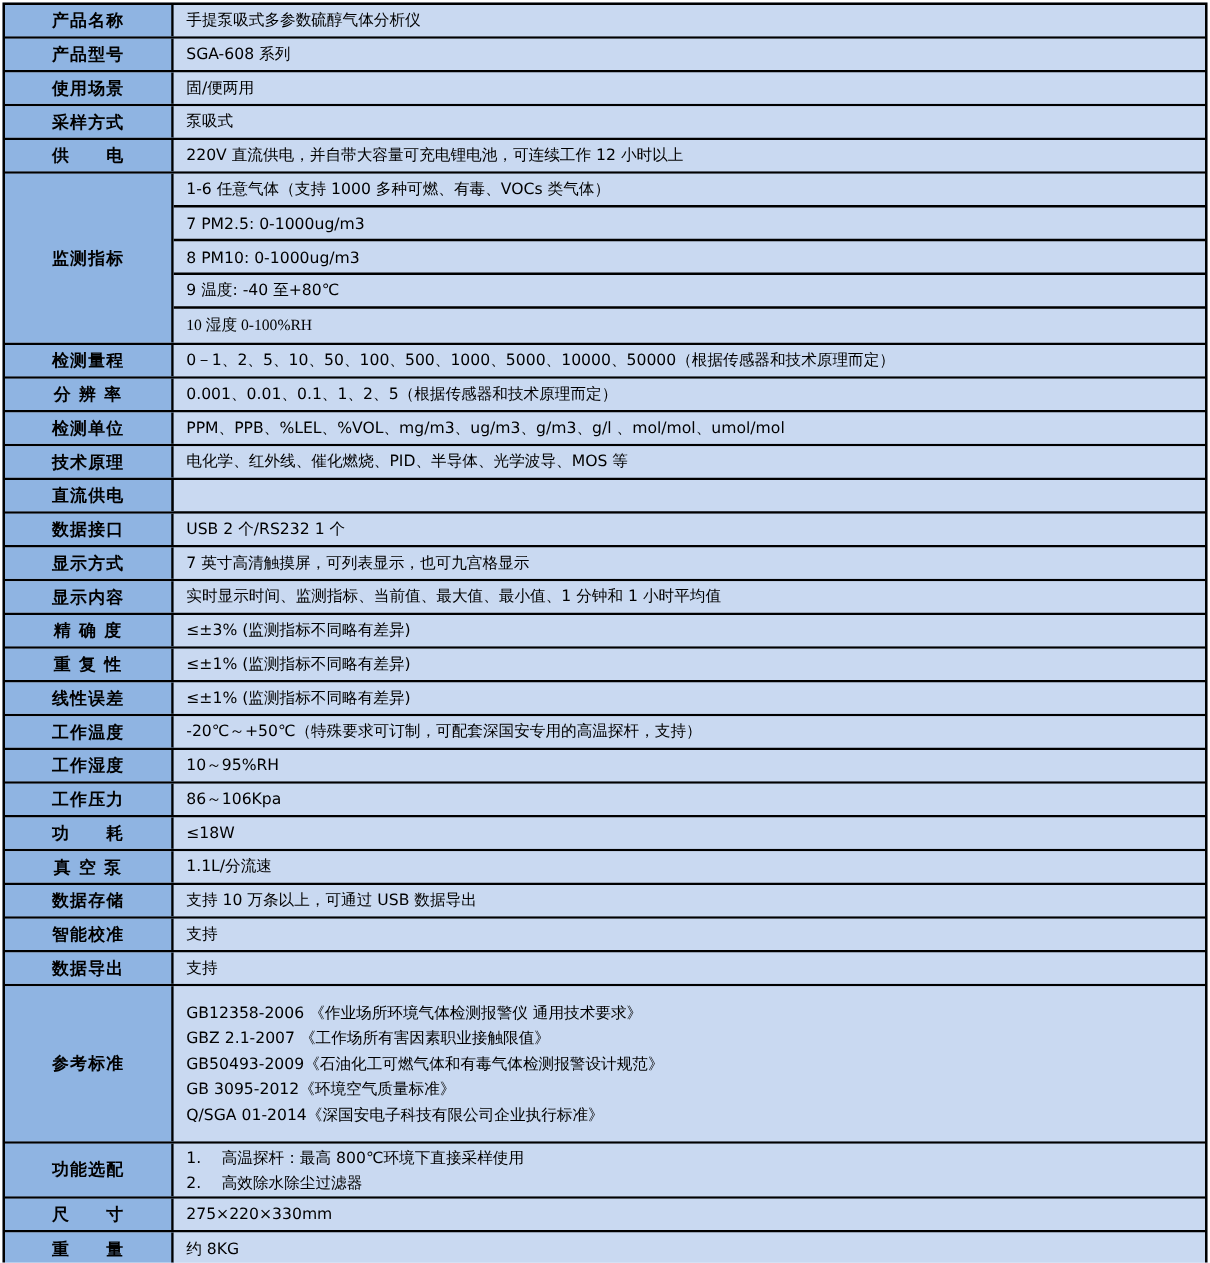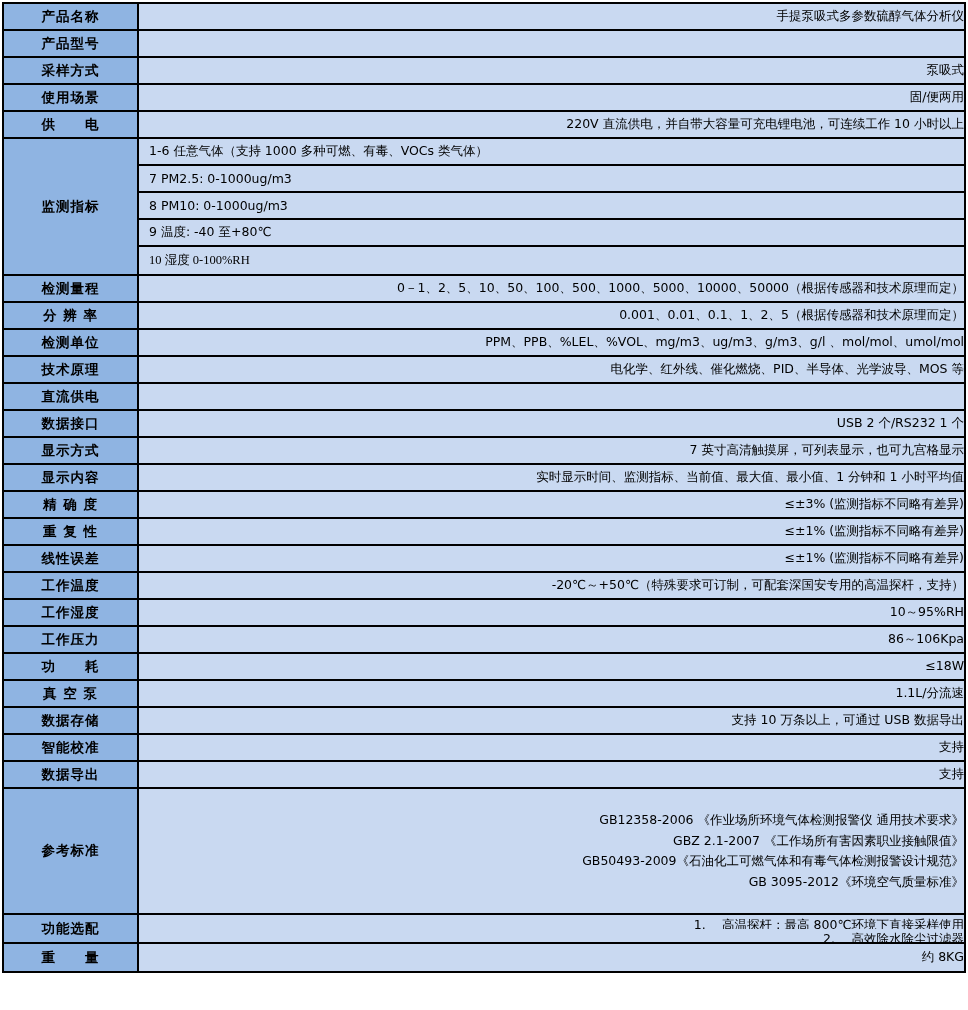--- a/index.html
+++ b/index.html
@@ -17,37 +17,37 @@
     border:2px solid var(--border,#000);
     background:var(--value-bg,#C9D9F1);
   }
   .row{
     display:flex;box-sizing:border-box;height:27px;
     border-bottom:2px solid var(--border,#000);
   }
   .row:last-child{border-bottom:none;}
   .row.cells{height:137px;}
   .row.tall6{height:126px;}
-  .row.tall2{height:29px;}
+  .row.tall2{height:44px;}
   .label{
     width:135px;flex:0 0 135px;box-sizing:border-box;
     border-right:2px solid var(--border,#000);
     background:var(--label-bg,#8FB4E2);
     display:flex;align-items:center;justify-content:center;
     font-weight:bold;font-size:13.5px;letter-spacing:1px;
     text-align:center;white-space:pre;
   }
   .vals{
     flex:1;min-width:0;box-sizing:border-box;
     background:var(--value-bg,#C9D9F1);
     display:flex;flex-direction:column;justify-content:center;
   }
   .line{
     padding-left:10px;font-size:12.5px;line-height:20.5px;
-    white-space:pre;overflow:hidden;text-align:right;
+    white-space:pre;overflow:hidden;
   }
   .cells .vals{justify-content:center;}
   .subcell{
     box-sizing:border-box;height:27px;flex:0 0 27px;
     border-bottom:2px solid var(--border,#000);
     display:flex;align-items:center;
     padding-left:10px;font-size:12.5px;white-space:pre;overflow:hidden;
   }
   .subcell:last-child{border-bottom:none;flex:1 1 auto;font-family:Liberation Serif, serif;}
 </style>
@@ -57,37 +57,40 @@
 <div class="page">
   <div class="spec-table" id="spec-table">
       <div class="row">
         <div class="label">产品名称</div>
         <div class="vals">
           <div class="line">手提泵吸式多参数硫醇气体分析仪</div>
         </div>
       </div>
       <div class="row">
         <div class="label">产品型号</div>
+        <div class="vals">
+          <div class="line">SGA-608 系列</div>
+        </div>
+      </div>
+      <div class="row">
+        <div class="label">使用场景</div>
+        <div class="vals">
+          <div class="line">固/便两用</div>
+        </div>
       </div>
       <div class="row">
         <div class="label">采样方式</div>
         <div class="vals">
           <div class="line">泵吸式</div>
         </div>
       </div>
       <div class="row">
-        <div class="label">使用场景</div>
-        <div class="vals">
-          <div class="line">固/便两用</div>
-        </div>
-      </div>
-      <div class="row">
         <div class="label">供　　电</div>
         <div class="vals">
-          <div class="line">220V 直流供电，并自带大容量可充电锂电池，可连续工作 10 小时以上</div>
+          <div class="line">220V 直流供电，并自带大容量可充电锂电池，可连续工作 12 小时以上</div>
         </div>
       </div>
       <div class="row cells">
         <div class="label">监测指标</div>
         <div class="vals">
           <div class="subcell">1-6 任意气体（支持 1000 多种可燃、有毒、VOCs 类气体）</div>
           <div class="subcell">7 PM2.5: 0-1000ug/m3</div>
           <div class="subcell">8 PM10: 0-1000ug/m3</div>
           <div class="subcell">9 温度: -40 至+80℃</div>
           <div class="subcell">10 湿度 0-100%RH</div>
@@ -204,27 +207,34 @@
           <div class="line">支持</div>
         </div>
       </div>
       <div class="row tall6">
         <div class="label">参考标准</div>
         <div class="vals">
           <div class="line">GB12358-2006 《作业场所环境气体检测报警仪 通用技术要求》</div>
           <div class="line">GBZ 2.1-2007 《工作场所有害因素职业接触限值》</div>
           <div class="line">GB50493-2009《石油化工可燃气体和有毒气体检测报警设计规范》</div>
           <div class="line">GB 3095-2012《环境空气质量标准》</div>
+          <div class="line">Q/SGA 01-2014《深国安电子科技有限公司企业执行标准》</div>
         </div>
       </div>
       <div class="row tall2">
         <div class="label">功能选配</div>
         <div class="vals">
           <div class="line">1.　 高温探杆：最高 800℃环境下直接采样使用</div>
           <div class="line">2.　 高效除水除尘过滤器</div>
+        </div>
+      </div>
+      <div class="row">
+        <div class="label">尺　　寸</div>
+        <div class="vals">
+          <div class="line">275×220×330mm</div>
         </div>
       </div>
       <div class="row">
         <div class="label">重　　量</div>
         <div class="vals">
           <div class="line">约 8KG</div>
         </div>
       </div>
     </div>
 </div>

